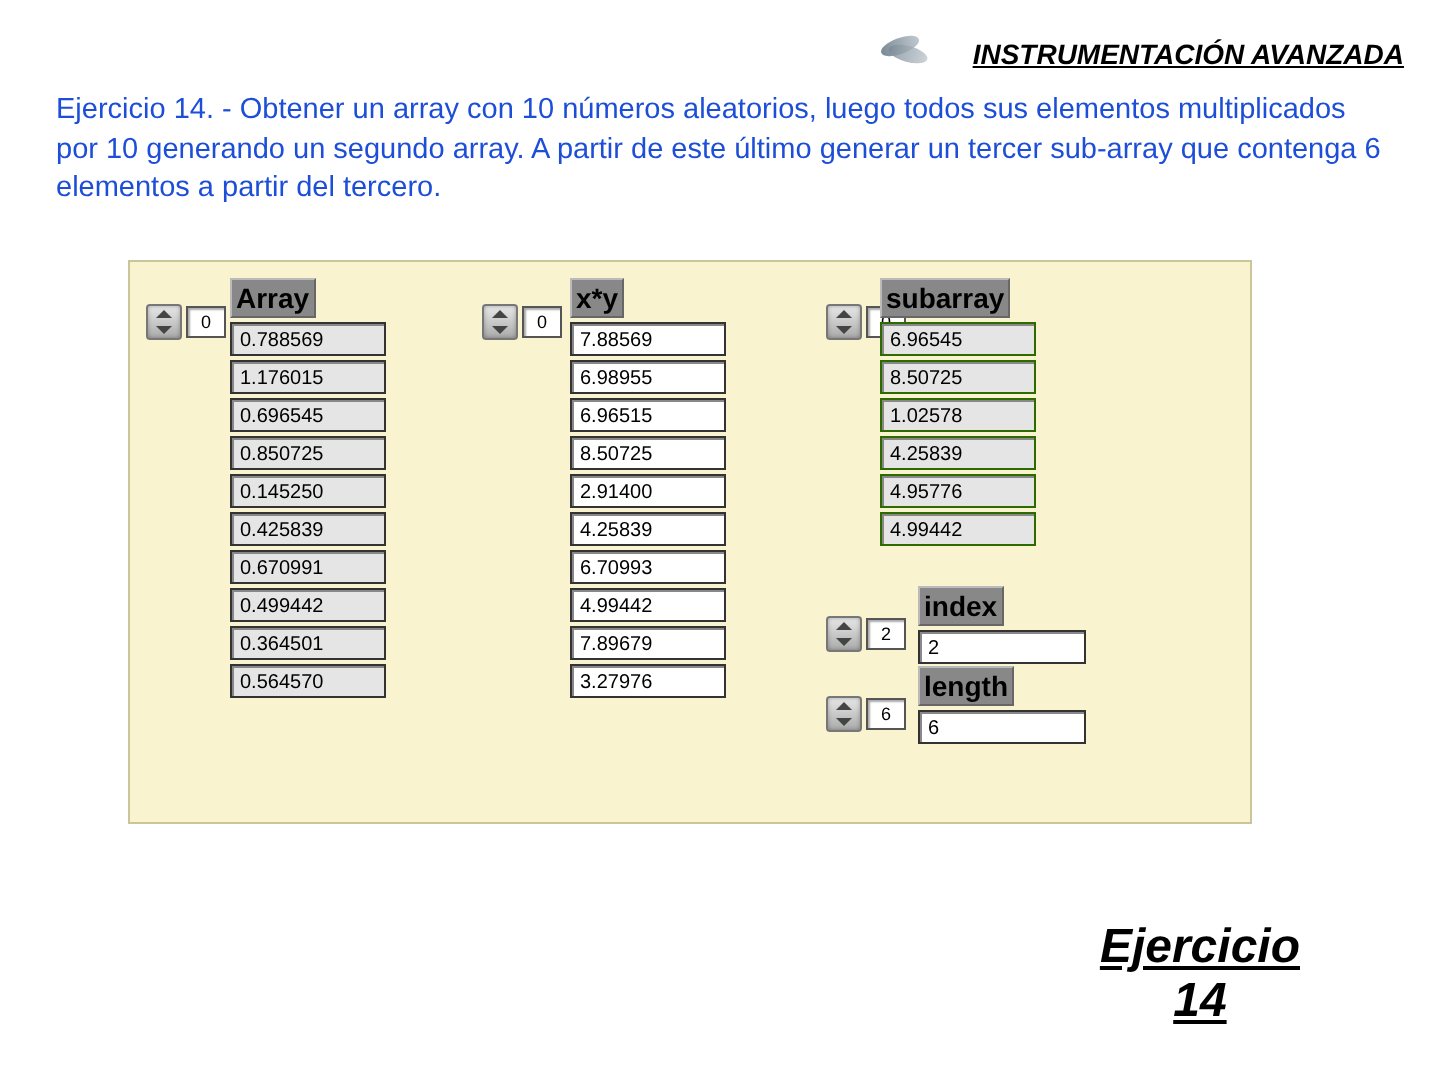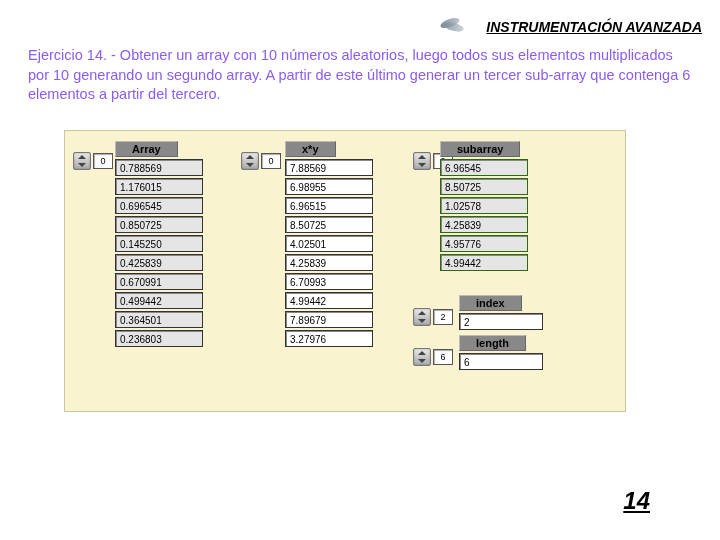--- a/index.html
+++ b/index.html
@@ -3,28 +3,28 @@
 <meta charset="utf-8">
 <style>
   html,body{margin:0;padding:0;width:720px;height:540px;background:#fff;font-family:Arial,Helvetica,sans-serif;overflow:hidden}
   .slide{position:relative;width:720px;height:540px}
   .header{position:absolute;top:17px;right:18px;display:flex;align-items:flex-end;gap:24px}
   .header-title{font-style:italic;font-weight:bold;text-decoration:underline;font-size:14px;color:#000}
   .logo{width:22px;height:18px;position:relative}
   .logo::before,.logo::after{content:"";position:absolute;width:20px;height:8px;background:linear-gradient(90deg,#7a8a95,#bfc8cf);border-radius:50%}
   .logo::before{top:2px;left:0;transform:rotate(-20deg)}
   .logo::after{top:6px;left:4px;transform:rotate(15deg);opacity:.8}
-  .exercise-text{position:absolute;top:46px;left:28px;right:26px;font-size:14.5px;line-height:1.35;text-align:left;color:#8b5cf6}
+  .exercise-text{position:absolute;top:46px;left:28px;right:26px;font-size:14.5px;line-height:1.35;text-align:left;color:#1d4ed8}
   .panel{position:absolute;top:130px;left:64px;width:560px;height:280px;background:#f9f4cf;border:1px solid #cbc59a}
   .col{position:absolute;top:8px}
   .col1{left:50px}
   .col2{left:220px}
   .col3{left:375px}
-  .lbl{display:inline-block;background:#888;color:#000;font-size:11px;font-weight:bold;padding:1px 16px;border:1px outset #bbb;margin-bottom:2px}
-  .cell{width:88px;height:17px;background:#fff;border:1px solid #333;box-shadow:inset 1px 1px 0 #888;font-size:10px;line-height:17px;padding:0 4px;margin-bottom:2px;box-sizing:border-box}
+  .lbl{display:inline-block;background:#888;color:#000;font-size:14px;font-weight:bold;padding:1px 2px;border:1px outset #bbb;margin-bottom:2px}
+  .cell{width:78px;height:17px;background:#fff;border:1px solid #333;box-shadow:inset 1px 1px 0 #888;font-size:10px;line-height:17px;padding:0 4px;margin-bottom:2px;box-sizing:border-box}
   .cell.gray{background:#e5e5e5}
   .cell.green{background:#e5e5e5;border-color:#2d6b00}
   .cell.white-sm{width:84px}
   .spinner{position:absolute;width:40px;height:16px;display:flex;align-items:center}
   .spin-knob{width:16px;height:16px;background:linear-gradient(#e8e8e8,#aaa);border:1px solid #777;border-radius:2px;position:relative;box-shadow:inset 0 0 2px rgba(0,0,0,.3)}
   .spin-knob::before{content:"";position:absolute;left:4px;top:2px;border-left:4px solid transparent;border-right:4px solid transparent;border-bottom:4px solid #444}
   .spin-knob::after{content:"";position:absolute;left:4px;bottom:2px;border-left:4px solid transparent;border-right:4px solid transparent;border-top:4px solid #444}
   .spin-val{width:18px;height:14px;background:#fff;border:1px solid #555;font-size:9px;line-height:14px;text-align:center;margin-left:2px;box-shadow:inset 1px 1px 1px #aaa}
   .sp1{left:8px;top:22px}
   .sp2{left:176px;top:22px}
@@ -58,34 +58,34 @@
       <span class="lbl">Array</span>
       <div class="cell gray">0.788569</div>
       <div class="cell gray">1.176015</div>
       <div class="cell gray">0.696545</div>
       <div class="cell gray">0.850725</div>
       <div class="cell gray">0.145250</div>
       <div class="cell gray">0.425839</div>
       <div class="cell gray">0.670991</div>
       <div class="cell gray">0.499442</div>
       <div class="cell gray">0.364501</div>
-      <div class="cell gray">0.236803</div>
+      <div class="cell gray">0.564570</div>
     </div>
 
     <div class="spinner sp2">
       <div class="spin-knob"></div>
       <div class="spin-val">0</div>
     </div>
     <div class="col col2">
       <span class="lbl">x*y</span>
       <div class="cell">7.88569</div>
       <div class="cell">6.98955</div>
       <div class="cell">6.96515</div>
       <div class="cell">8.50725</div>
-      <div class="cell">4.02501</div>
+      <div class="cell">2.91400</div>
       <div class="cell">4.25839</div>
       <div class="cell">6.70993</div>
       <div class="cell">4.99442</div>
       <div class="cell">7.89679</div>
       <div class="cell">3.27976</div>
     </div>
 
     <div class="spinner sp3">
       <div class="spin-knob"></div>
       <div class="spin-val">0</div>
@@ -114,17 +114,17 @@
       <div class="cell white-sm">6</div>
     </div>
     <div class="spinner sp5">
       <div class="spin-knob"></div>
       <div class="spin-val">6</div>
     </div>
 
   </div>
 
   <a class="link" href="#">
-    <br>
+    <span>Ejercicio</span><br>
     <span>14</span>
   </a>
 
 </div>
 
 </body></html>

